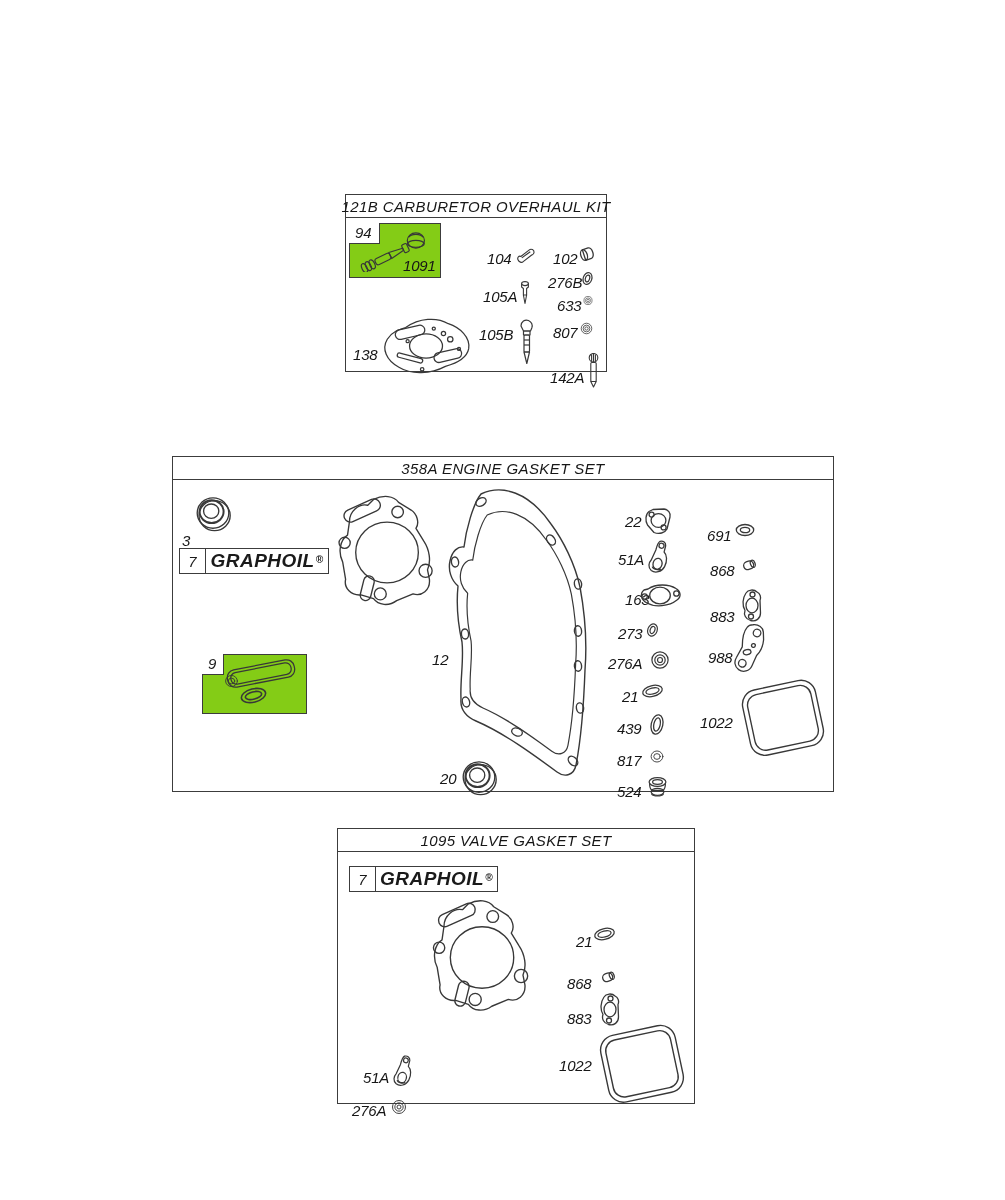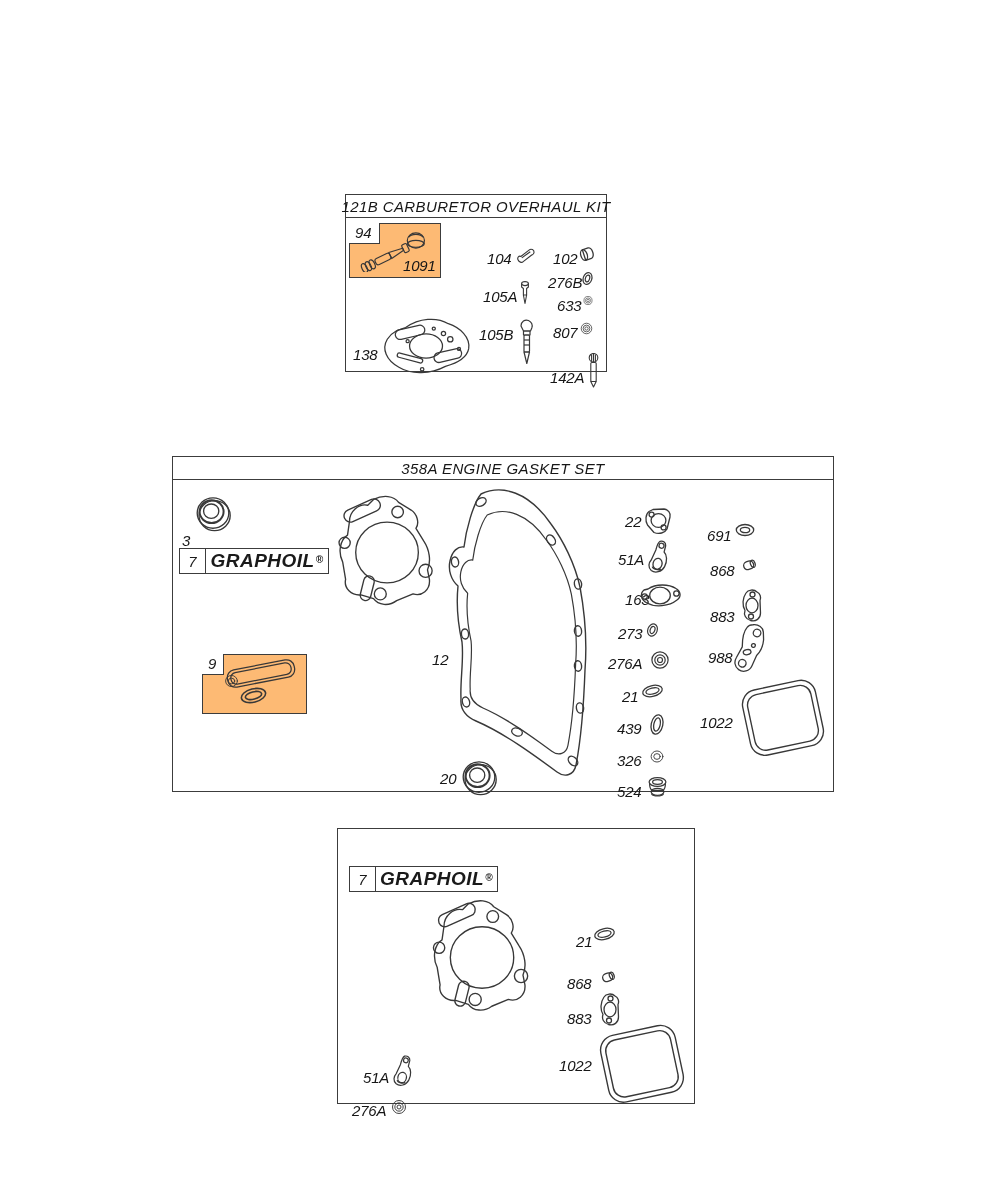--- a/index.html
+++ b/index.html
@@ -8,21 +8,21 @@
     font-family:"Liberation Sans", sans-serif;color:#1a1a1a;
   }
   .panel{position:absolute;border:1.6px solid #3c3c3c;background:#fff;font-style:italic;}
   .panel-title{
     height:22px;border-bottom:1.6px solid #3c3c3c;display:flex;align-items:center;
     justify-content:center;font-size:15px;letter-spacing:.4px;color:#161616;white-space:nowrap;
   }
   .panel-body{position:absolute;left:0;top:24px;right:0;bottom:0;}
   .lbl{position:absolute;font-size:15px;line-height:1;letter-spacing:-.2px;color:#161616;white-space:nowrap;}
   .icon{position:absolute;overflow:visible;}
-  .inset{position:absolute;border:1.4px solid #3c3c3c;background:#fdba74;}
+  .inset{position:absolute;border:1.4px solid #3c3c3c;background:#84cc16;}
   .inset .ref{
     position:absolute;left:-1px;top:-1px;border:1.4px solid #3c3c3c;border-left:none;border-top:none;
     padding:2px 7px 3px 6px;font-size:15px;line-height:1;background:#fff;
   }
   .graphoil{position:absolute;border:1.6px solid #3c3c3c;display:flex;background:#fff;}
   .graphoil .gref{
     width:25px;border-right:1.6px solid #3c3c3c;display:flex;align-items:center;
     justify-content:center;font-size:15px;
   }
   .graphoil .gname{
@@ -356,21 +356,21 @@
     <span class="lbl" style="left:449px;top:208px;">21</span>
     <svg class="icon" style="left:468px;top:202px;width:23px;height:16px;">
         <use href="#s-oval"></use>
       </svg>
 
     <span class="lbl" style="left:444px;top:240px;">439</span>
     <svg class="icon" style="left:476px;top:232px;width:16px;height:23px;">
         <use href="#s-439"></use>
       </svg>
 
-    <span class="lbl" style="left:444px;top:272px;">326</span>
+    <span class="lbl" style="left:444px;top:272px;">817</span>
     <svg class="icon" style="left:477px;top:268px;width:14px;height:15px;">
         <use href="#s-oring"></use>
       </svg>
 
     <span class="lbl" style="left:444px;top:303px;">524</span>
     <svg class="icon" style="left:473px;top:295px;width:23px;height:22px;">
         <use href="#s-524"></use>
       </svg>
 
     <span class="lbl" style="left:534px;top:47px;">691</span>
@@ -394,20 +394,21 @@
       </svg>
 
     <span class="lbl" style="left:527px;top:234px;">1022</span>
     <svg class="icon" style="left:565px;top:194px;width:88px;height:86px;">
         <use href="#s-1022"></use>
       </svg>
   </div>
 </div>
 
 <div class="panel" style="left:337px;top:828px;width:356px;height:274px;">
+  <div class="panel-title">1095 VALVE GASKET SET</div>
   <div class="panel-body">
 
     <div class="graphoil" style="left:11px;top:13px;width:147px;height:24px;">
       <span class="gref">7</span>
       <span class="gname">
           <span>GRAPHOIL</span>
           <sup>®</sup>
         </span>
     </div>
 

